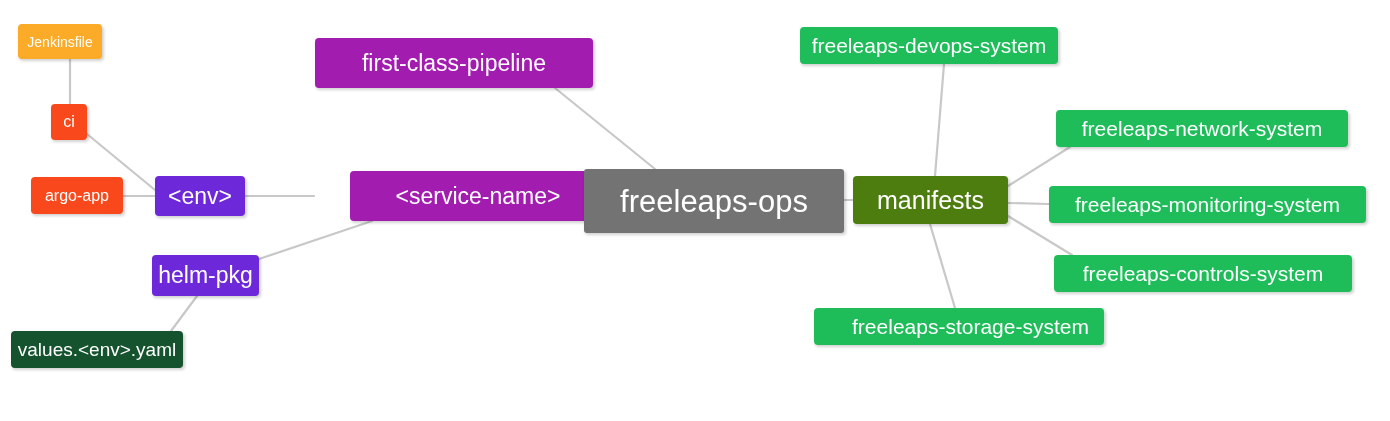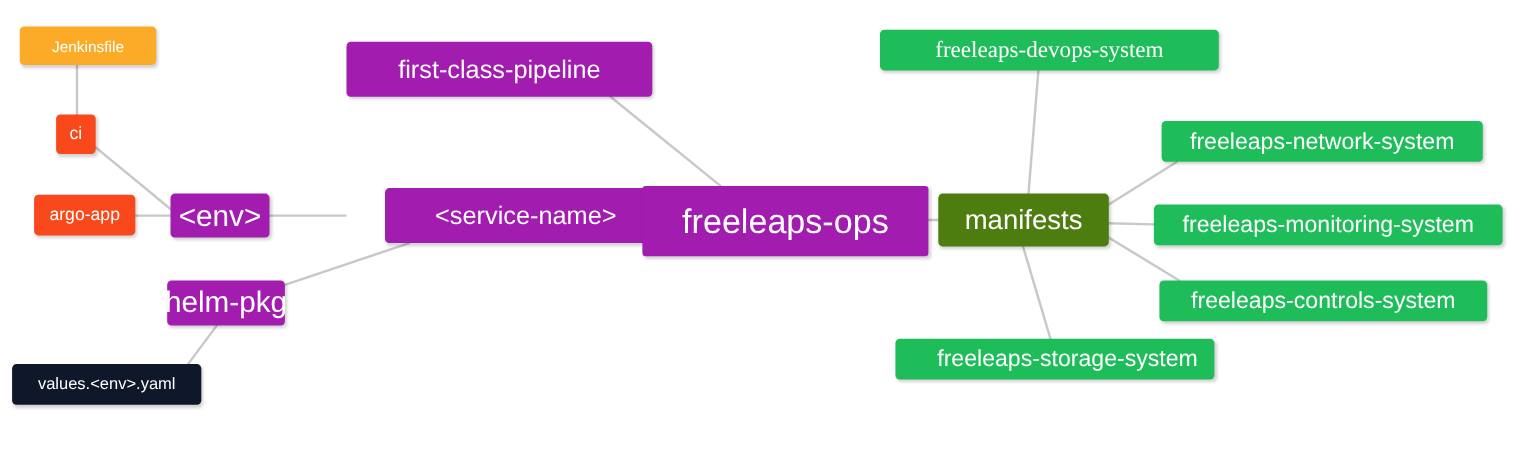--- a/index.html
+++ b/index.html
@@ -40,51 +40,51 @@
     color: #ffffff;
     white-space: nowrap;
     box-shadow: 1.5px 2px 3px rgba(0,0,0,0.18);
     user-select: none;
   }
   .node-label {
     display: block;
     line-height: 1;
   }
   .n-root {
-    background: #a21caf;
+    background: #737373;
     font-size: 31px;
     border-radius: 3px;
   }
   .n-blue {
     background: #a21caf;
     font-size: 23px;
   }
   .n-blue-sm {
     background: #4d7c0f;
     font-size: 25px;
   }
   .n-green {
     background: #1ebd5a;
     font-size: 21px;
   }
   .n-green-lg {
-    background: #a21caf;
-    font-size: 27px;
+    background: #6d28d9;
+    font-size: 23px;
   }
   .n-orange {
     background: #fbab27;
     font-size: 14px;
   }
   .n-red {
     background: #f9491c;
     font-size: 16px;
   }
   .n-red-sm {
-    background: #0f172a;
-    font-size: 15px;
+    background: #14532d;
+    font-size: 19px;
   }
 </style>
 </head>
 <body>
 
 <div id="mindmap-canvas">
 
   <svg id="edge-layer" viewBox="0 0 1390 421">
       <line x1="70" y1="59" x2="70" y2="104" class="edge"></line>
       <line x1="87" y1="134" x2="155" y2="190" class="edge"></line>
@@ -96,21 +96,21 @@
       <line x1="570" y1="196" x2="584" y2="196" class="edge"></line>
       <line x1="844" y1="200" x2="853" y2="200" class="edge"></line>
       <line x1="935" y1="176" x2="944" y2="64" class="edge"></line>
       <line x1="1008" y1="186" x2="1070" y2="147" class="edge"></line>
       <line x1="1008" y1="203" x2="1049" y2="204" class="edge"></line>
       <line x1="1008" y1="216" x2="1072" y2="255" class="edge"></line>
       <line x1="930" y1="224" x2="955" y2="308" class="edge"></line>
     </svg>
 
   <div id="node-layer">
-      <div class="node n-orange" style="left: 18px; top: 24px; width: 124px; height: 35px;">
+      <div class="node n-orange" style="left: 18px; top: 24px; width: 84px; height: 35px;">
         <span class="node-label">Jenkinsfile</span>
       </div>
       <div class="node n-red" style="left: 51px; top: 104px; width: 36px; height: 36px;">
         <span class="node-label">ci</span>
       </div>
       <div class="node n-red" style="left: 31px; top: 177px; width: 92px; height: 37px; align-items: center;">
         <span class="node-label">argo-app</span>
       </div>
       <div class="node n-green-lg" style="left: 155px; top: 176px; width: 90px; height: 40px;">
         <span class="node-label">&lt;env&gt;</span>
@@ -126,21 +126,21 @@
       </div>
       <div class="node n-blue" style="left: 314px; top: 171px; width: 256px; height: 50px; margin-left: 36px;">
         <span class="node-label">&lt;service-name&gt;</span>
       </div>
       <div class="node n-root" style="left: 584px; top: 169px; width: 260px; height: 64px;">
         <span class="node-label">freeleaps-ops</span>
       </div>
       <div class="node n-blue-sm" style="left: 853px; top: 176px; width: 155px; height: 48px;">
         <span class="node-label">manifests</span>
       </div>
-      <div class="node n-green" style="left: 800px; top: 27px; width: 308px; height: 37px; font-family: Liberation Serif, serif;">
+      <div class="node n-green" style="left: 800px; top: 27px; width: 258px; height: 37px;">
         <span class="node-label">freeleaps-devops-system</span>
       </div>
       <div class="node n-green" style="left: 1056px; top: 110px; width: 292px; height: 37px;">
         <span class="node-label">freeleaps-network-system</span>
       </div>
       <div class="node n-green" style="left: 1049px; top: 186px; width: 317px; height: 37px;">
         <span class="node-label">freeleaps-monitoring-system</span>
       </div>
       <div class="node n-green" style="left: 1054px; top: 255px; width: 298px; height: 37px;">
         <span class="node-label">freeleaps-controls-system</span>

